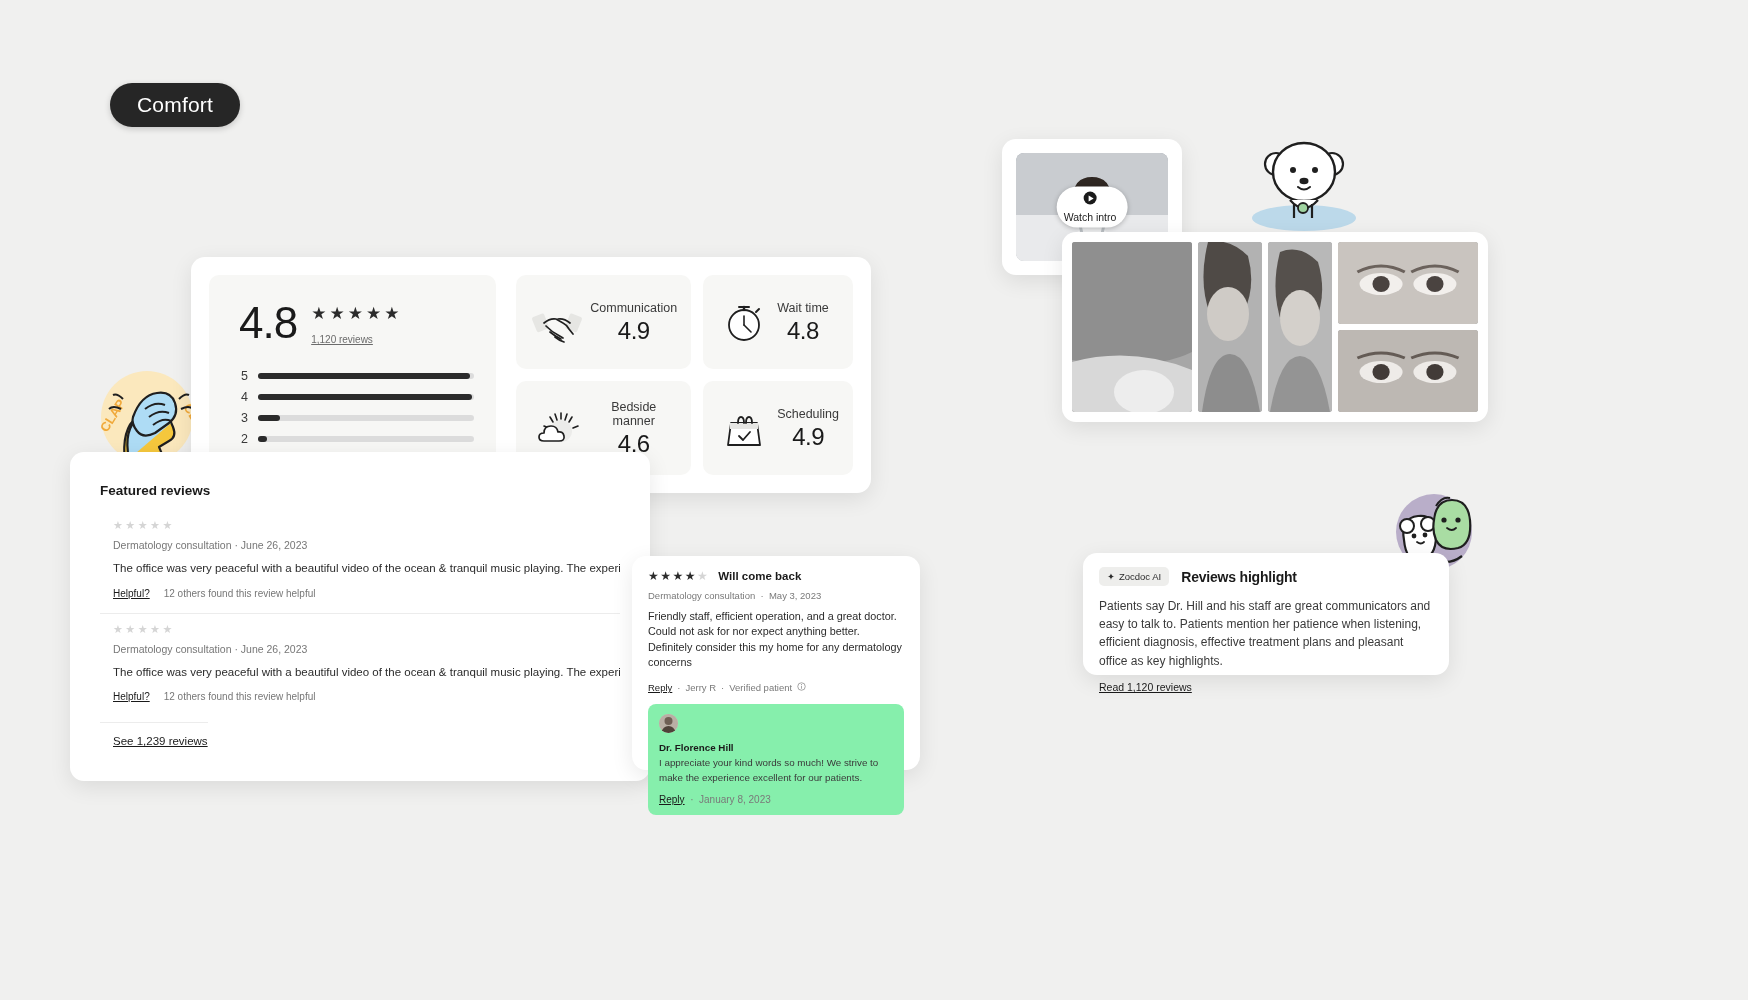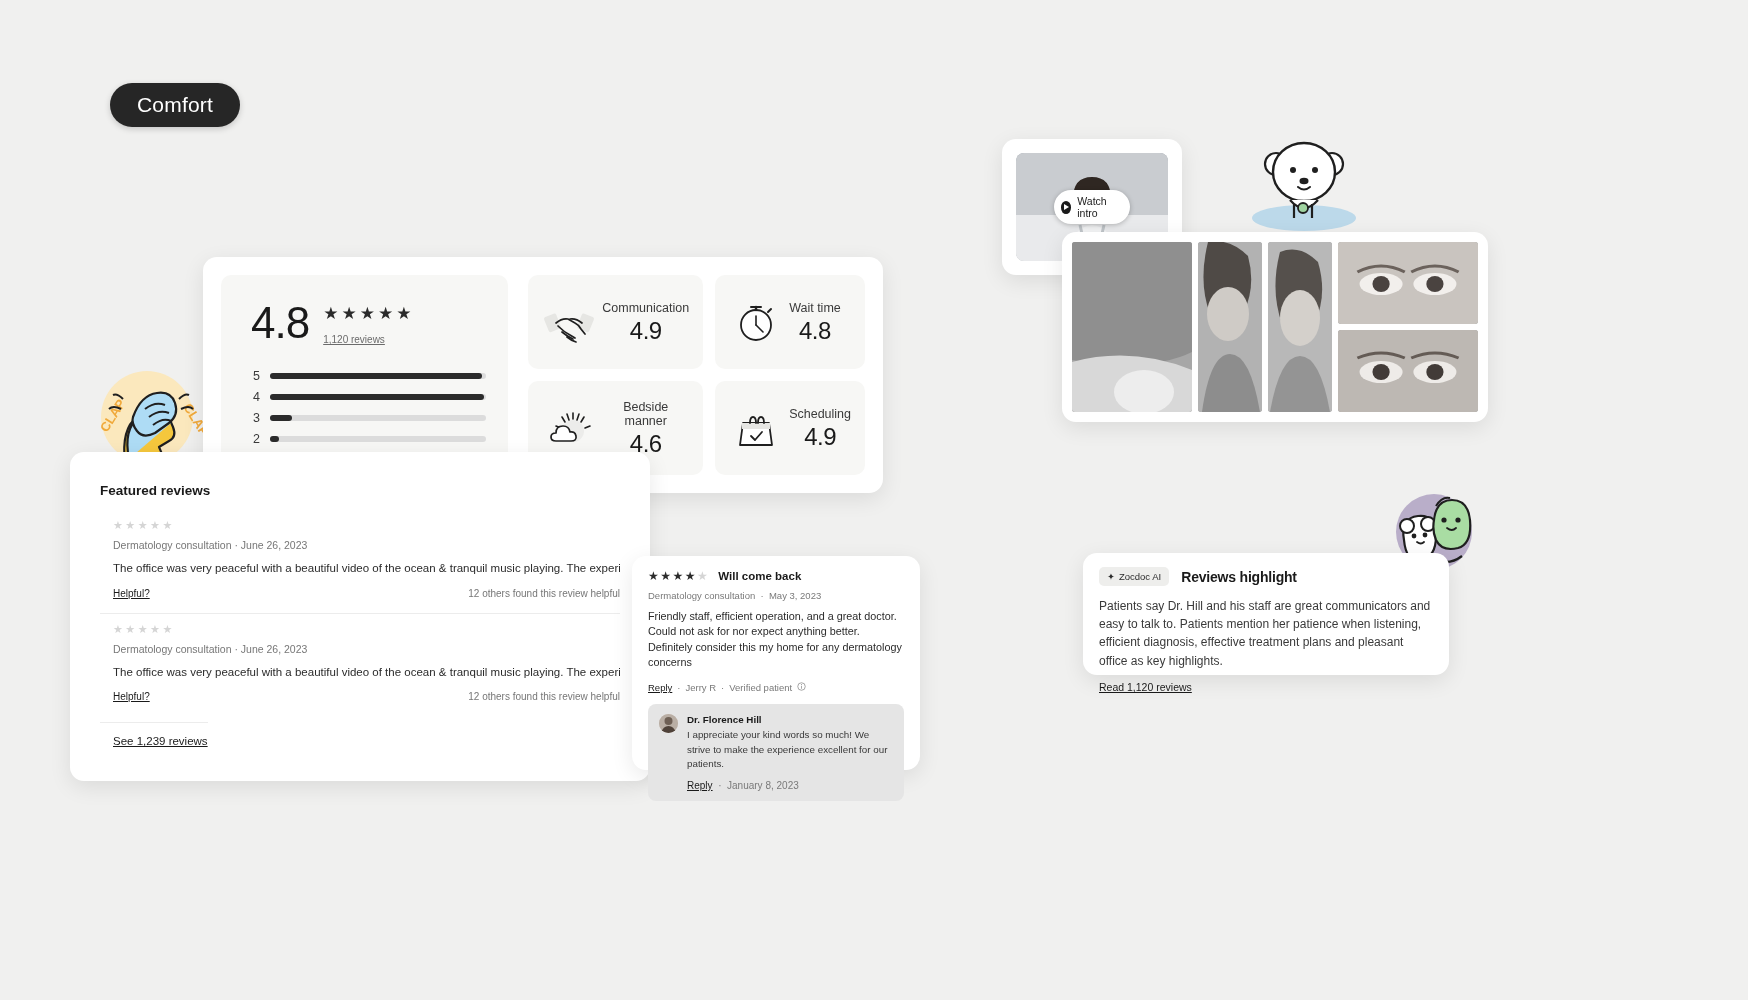--- a/index.html
+++ b/index.html
@@ -20,21 +20,21 @@
     display: flex; align-items: center; justify-content: center;
     font-size: 21px; letter-spacing: .2px;
     box-shadow: 0 2px 6px rgba(0,0,0,.18);
   }
 
   
   .card { position: absolute; background: #fff; border-radius: 14px;
           box-shadow: 0 6px 22px rgba(0,0,0,.09); }
 
   
-  #ratings-card { left: 203px; top: 257px; width: 680px; height: 236px;
+  #ratings-card { left: 191px; top: 257px; width: 680px; height: 236px;
                   padding: 18px; display: flex; gap: 20px; }
   .rating-summary { width: 300px; background: #f7f7f5; border-radius: 10px;
                     padding: 26px 22px 20px 30px; }
   .score-row { display: flex; align-items: flex-start; gap: 14px; }
   .big-score { font-size: 44px; font-weight: 400; color: #1a1a1a; line-height: 1; letter-spacing: -1px; }
   .star-block { padding-top: 4px; }
   .stars { font-size: 17px; letter-spacing: 3px; color: #2b2b2b; line-height: 1; }
   .reviews-count { font-size: 10px; color: #6b6b6b; margin-top: 12px; text-decoration: underline; }
   .bars { margin-top: 20px; }
   .bar-row { display: flex; align-items: center; gap: 10px; height: 21px; }
@@ -55,52 +55,52 @@
   
   #featured-card { left: 70px; top: 452px; width: 580px; height: 329px; padding: 13px; }
   .fr-title { font-size: 13.5px; font-weight: bold; color: #1a1a1a;
               padding: 18px 0 12px 17px; }
   .review-item { margin: 0 17px; padding: 10px 0 14px 13px; }
   .review-item + .review-item { border-top: 1px solid #ececec; }
   .rv-stars { font-size: 11px; letter-spacing: 2.5px; color: #d5d5d5; line-height: 1; }
   .rv-meta { font-size: 10.5px; color: #777; margin-top: 8px; }
   .rv-body { font-size: 11.5px; color: #2b2b2b; margin-top: 10px; line-height: 1.35;
              white-space: nowrap; overflow: hidden; }
-  .rv-foot { margin-top: 11px; font-size: 10px; color: #777; display: flex; gap: 14px; align-items: baseline; justify-content: space-between; }
+  .rv-foot { margin-top: 11px; font-size: 10px; color: #777; display: flex; gap: 14px; align-items: baseline; }
   .rv-helpful { color: #1a1a1a; text-decoration: underline; }
   .see-all { margin: 6px 17px 0; padding: 12px 0 0 13px; border-top: 1px solid #ececec;
              font-size: 11.5px; color: #1a1a1a; text-decoration: underline; display: inline-block; }
 
   
   #wcb-card { left: 632px; top: 556px; width: 288px; height: 214px; padding: 14px 16px; }
   .wcb-head { display: flex; align-items: center; gap: 9px; }
   .wcb-stars { font-size: 12px; letter-spacing: 1.5px; color: #2b2b2b; line-height: 1; }
   .wcb-stars .off { color: #d5d5d5; }
   .wcb-title { font-size: 11.5px; font-weight: bold; color: #1a1a1a; }
   .wcb-meta { font-size: 9.5px; color: #7a7a7a; margin-top: 8px; }
   .wcb-body { font-size: 10.8px; color: #2b2b2b; line-height: 1.42; margin-top: 8px; }
   .wcb-foot { margin-top: 12px; font-size: 9.5px; color: #7a7a7a; display: flex; gap: 5px; align-items: center; }
   .wcb-foot .reply { color: #1a1a1a; text-decoration: underline; }
-  .wcb-reply { margin-top: 11px; background: #e5e5e5; border-radius: 8px;
-               padding: 10px 11px; display: flex; gap: 9px; }
+  .wcb-reply { margin-top: 11px; background: #86efac; border-radius: 8px;
+               padding: 10px 11px; display: flex; gap: 9px; flex-direction: column; }
   .avatar { width: 19px; height: 19px; border-radius: 50%; flex: none; overflow: hidden;
             background: #cfc6bd; }
   .dr-name { font-size: 9.8px; font-weight: bold; color: #1a1a1a; }
   .dr-body { font-size: 9.8px; color: #3a3a3a; line-height: 1.45; margin-top: 3px; }
   .dr-foot { margin-top: 9px; font-size: 10px; color: #7a7a7a; }
   .dr-foot .reply { color: #1a1a1a; text-decoration: underline; }
 
   
   #intro-card { left: 1002px; top: 139px; width: 180px; height: 136px; padding: 14px; }
   .intro-thumb { width: 100%; height: 100%; border-radius: 8px; position: relative;
                  overflow: hidden; background: linear-gradient(#9aa3aa,#dfe3e6); }
   .watch-btn { position: absolute; left: 50%; top: 50%; transform: translate(-50%,-50%);
                background: #fff; border-radius: 999px; padding: 5px 11px 5px 7px;
                display: flex; align-items: center; gap: 6px;
-               font-size: 10.5px; color: #1a1a1a; box-shadow: 0 1px 5px rgba(0,0,0,.25); }
+               font-size: 10.5px; color: #1a1a1a; box-shadow: 0 1px 5px rgba(0,0,0,.25); flex-direction: column; }
   .play-dot { width: 13px; height: 13px; border-radius: 50%; background: #1a1a1a;
               display: flex; align-items: center; justify-content: center; }
   .play-tri { width: 0; height: 0; border-left: 5px solid #fff;
               border-top: 3.4px solid transparent; border-bottom: 3.4px solid transparent;
               margin-left: 1.5px; }
 
   
   #gallery-card { left: 1062px; top: 232px; width: 426px; height: 190px; padding: 10px; }
   .gal { display: flex; gap: 6px; height: 100%; }
   .gal-col { display: flex; flex-direction: column; gap: 6px; }

